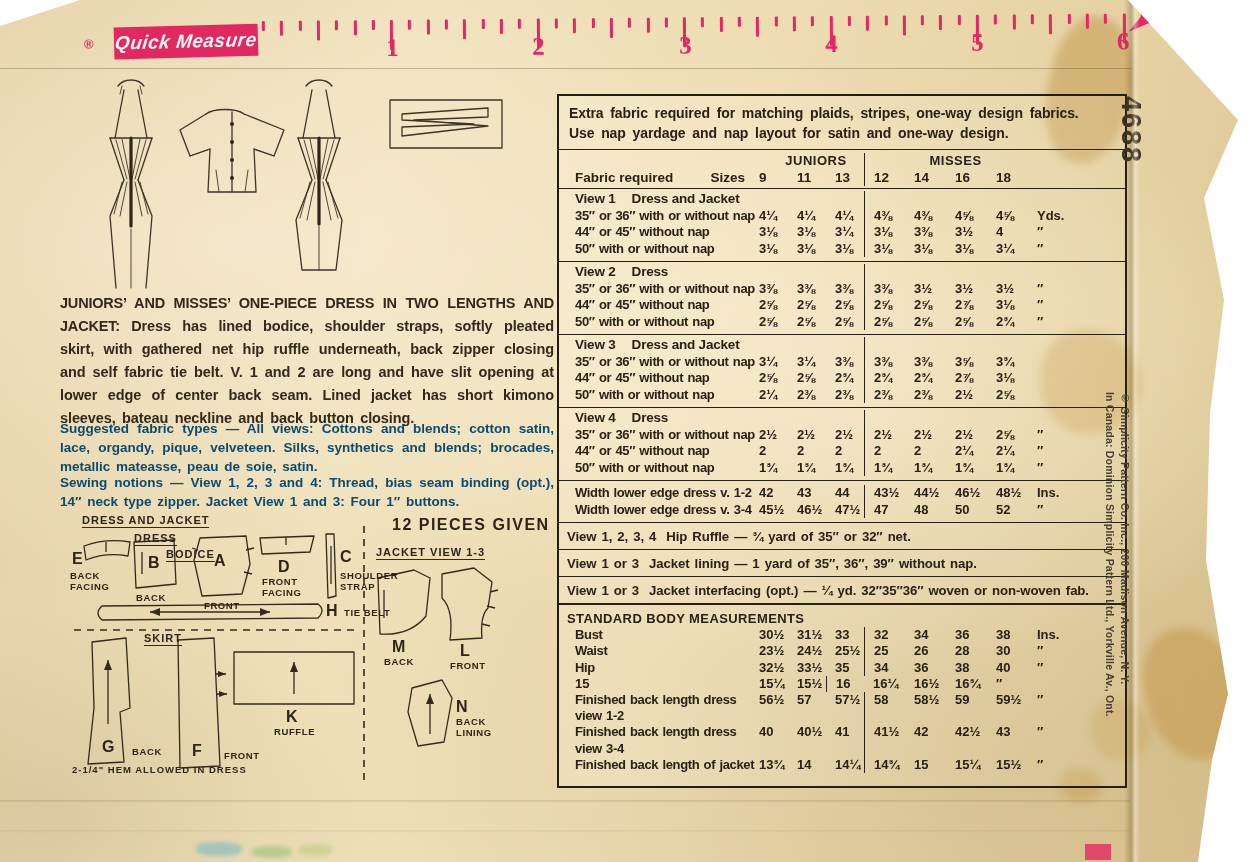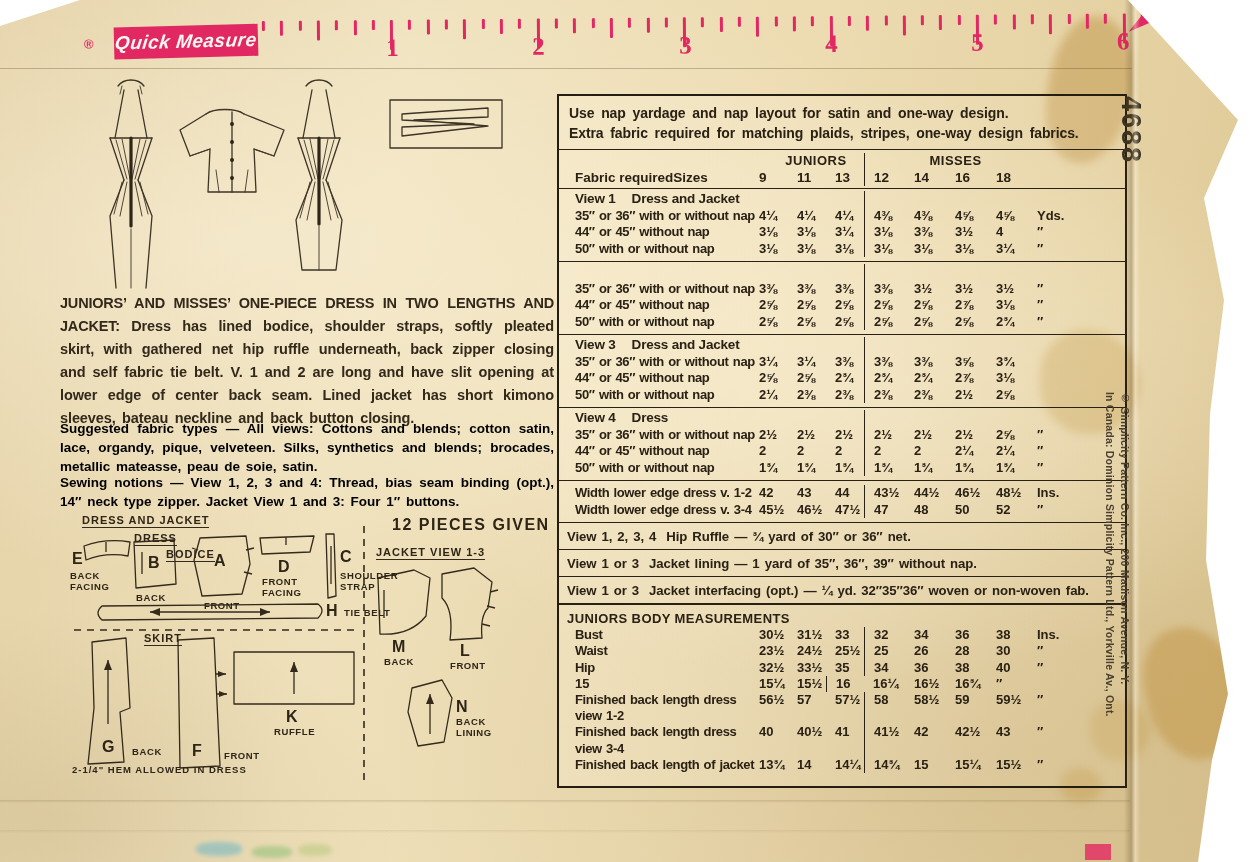--- a/index.html
+++ b/index.html
@@ -33,21 +33,21 @@
   .ruler-num{position:absolute;top:14px;color:var(--accent-pink,#e22862);font-family:"Liberation Serif","DejaVu Serif",serif;
       font-weight:700;font-size:25px;}
   .ruler-arrow{position:absolute;left:1068px;top:6px;width:22px;height:20px;background:var(--accent-pink,#e22862);
       clip-path:polygon(0 100%,100% 35%,55% 0);transform:rotate(8deg);}
   .under-ruler-line{position:absolute;left:0;top:68px;width:1132px;height:1px;background:rgba(70,52,22,.28);}
   
   .desc{position:absolute;left:60px;top:292px;width:494px;font-size:14.5px;line-height:1.58;
       text-align:justify;font-weight:600;letter-spacing:-.1px;word-spacing:2.5px;color:#32291b;}
   .desc b{font-weight:800;letter-spacing:-.2px;}
   .para{position:absolute;width:494px;font-size:13.5px;line-height:1.4;text-align:justify;font-weight:600;
-      word-spacing:2px;color:#000000;}
+      word-spacing:2px;color:#0c4a6e;}
   .para b{font-weight:800;}
   
   .illus{position:absolute;left:58px;top:74px;}
   .illus path,.illus line,.illus polyline,.illus rect,.illus polygon{stroke:#3c3426;fill:none;stroke-width:1.3;stroke-linecap:round;stroke-linejoin:round;}
   .illus .thick{stroke-width:3.2;stroke:#2e2618;}
   .illus .dot{fill:#2e2618;stroke:none;}
   .illus .thin{stroke-width:.9;}
   
   .pieces{position:absolute;left:70px;top:512px;width:494px;height:286px;color:#2e2517;}
   .pieces svg{position:absolute;left:0;top:0;}
@@ -62,21 +62,21 @@
   .ytable{position:absolute;left:557px;top:94px;width:570px;height:694px;border:2.6px solid #241d11;
       box-sizing:border-box;color:#2a2115;background:linear-gradient(95deg,rgba(250,241,215,.35),rgba(240,226,190,.1));}
   .yintro{padding:8px 12px 6px 10px;font-size:14px;font-weight:600;line-height:1.4;border-bottom:1.6px solid #2a2115;word-spacing:3px;letter-spacing:-.1px;}
   .yrow{display:grid;grid-template-columns:184px 38px 38px 38px 41px 41px 41px 41px 48px;align-items:stretch;
       padding-left:8px;font-size:13px;font-weight:700;line-height:16.5px;margin-left:8px;}
   .yrow .rlabel{letter-spacing:-.35px;word-spacing:1px;}
   .mstart{border-left:1.4px solid #2a2115;padding-left:9px;margin-left:-9px;}
   .ghead{padding:3px 0 2px;border-bottom:1.6px solid #2a2115;}
   .gname{text-align:center;font-size:13px;font-weight:700;letter-spacing:.5px;}
   .hdr{font-size:13.5px;}
-  .sizes-flex{display:flex;padding-right:14px;}
+  .sizes-flex{display:flex;justify-content:space-between;padding-right:14px;}
   .ysection{border-bottom:1.6px solid #2a2115;padding:2px 0 4px;}
   .stitle{font-size:13.5px;font-weight:800;letter-spacing:-.2px;}
   .stitle .t2{margin-left:16px;}
   .ywidth{border-bottom:1.8px solid #2a2115;padding:4px 0;}
   .lline{padding:6px 10px 5px 8px;border-bottom:1.6px solid #2a2115;font-size:13.2px;font-weight:600;letter-spacing:-.1px;word-spacing:1.5px;}
   .lline b{font-weight:800;}
   .lline .item{margin-left:10px;}
   .bm{border-top:1.6px solid #2a2115;padding:4px 0 6px;}
   .bm-title{font-size:13px;font-weight:800;letter-spacing:.4px;padding:2px 8px 1px;}
   .bm .yrow{line-height:16.2px;font-weight:700;}
@@ -311,22 +311,22 @@
   <div class="p-label" style="left:314px;top:144px;">BACK</div>
   <div class="p-letter" style="left:390px;top:130px;">L</div>
   <div class="p-label" style="left:380px;top:148px;">FRONT</div>
   <div class="p-letter" style="left:386px;top:186px;">N</div>
   <div class="p-label" style="left:386px;top:204px;">BACK</div>
   <div class="p-label" style="left:386px;top:215px;">LINING</div>
 </div>
 
 <div class="ytable">
   <div class="yintro">
+    <div>Extra fabric required for matching plaids, stripes, one-way design fabrics.</div>
     <div>Use nap yardage and nap layout for satin and one-way design.</div>
-    <div>Extra fabric required for matching plaids, stripes, one-way design fabrics.</div>
   </div>
   <div class="ghead">
     <div class="yrow">
       <div></div>
       <div class="gname" style="grid-column:2/5;">JUNIORS</div>
       <div class="gname mstart" style="grid-column:5/9;">MISSES</div>
       <div></div>
     </div>
     <div class="yrow hdr" id="sizes-row">
       <div class="sizes-flex">
@@ -378,20 +378,21 @@
           <div class="rval">3⅛</div>
           <div class="rval mstart">3⅛</div>
           <div class="rval">3⅛</div>
           <div class="rval">3⅛</div>
           <div class="rval">3¼</div>
           <div class="runit">″</div>
         </div>
       </div>
       <div class="ysection">
         <div class="yrow">
+          <div class="stitle" style="grid-column: 1 / 5;"><span>View 2</span><span class="t2">Dress</span></div>
           <div class="mstart" style="grid-column: 5 / 10;">&nbsp;</div>
         </div>
         <div class="yrow">
           <div class="rlabel">35″ or 36″ with or without nap</div>
           <div class="rval">3⅜</div>
           <div class="rval">3⅜</div>
           <div class="rval">3⅜</div>
           <div class="rval mstart">3⅜</div>
           <div class="rval">3½</div>
           <div class="rval">3½</div>
@@ -518,26 +519,26 @@
         <div class="rval">46½</div>
         <div class="rval">47½</div>
         <div class="rval mstart">47</div>
         <div class="rval">48</div>
         <div class="rval">50</div>
         <div class="rval">52</div>
         <div class="runit">″</div>
       </div>
     </div>
   <div id="lining-lines">
-      <div class="lline"><b>View 1, 2, 3, 4</b><b class="item">Hip Ruffle</b><span> — ¾ yard of 30″ or 36″ net.</span></div>
+      <div class="lline"><b>View 1, 2, 3, 4</b><b class="item">Hip Ruffle</b><span> — ¾ yard of 35″ or 32″ net.</span></div>
       <div class="lline"><b>View 1 or 3</b><b class="item">Jacket lining</b><span> — 1 yard of 35″, 36″, 39″ without nap.</span></div>
       <div class="lline"><b>View 1 or 3</b><b class="item">Jacket interfacing</b><span> (opt.) — ¼ yd. 32″35″36″ woven or non-woven fab.</span></div>
     </div>
   <div class="bm">
-    <div class="bm-title">JUNIORS BODY MEASUREMENTS</div>
+    <div class="bm-title">STANDARD BODY MEASUREMENTS</div>
     <div id="bm-rows">
         <div class="yrow">
           <div class="rlabel">Bust</div>
           <div class="rval">30½</div>
           <div class="rval">31½</div>
           <div class="rval">33</div>
           <div class="rval mstart">32</div>
           <div class="rval">34</div>
           <div class="rval">36</div>
           <div class="rval">38</div>

